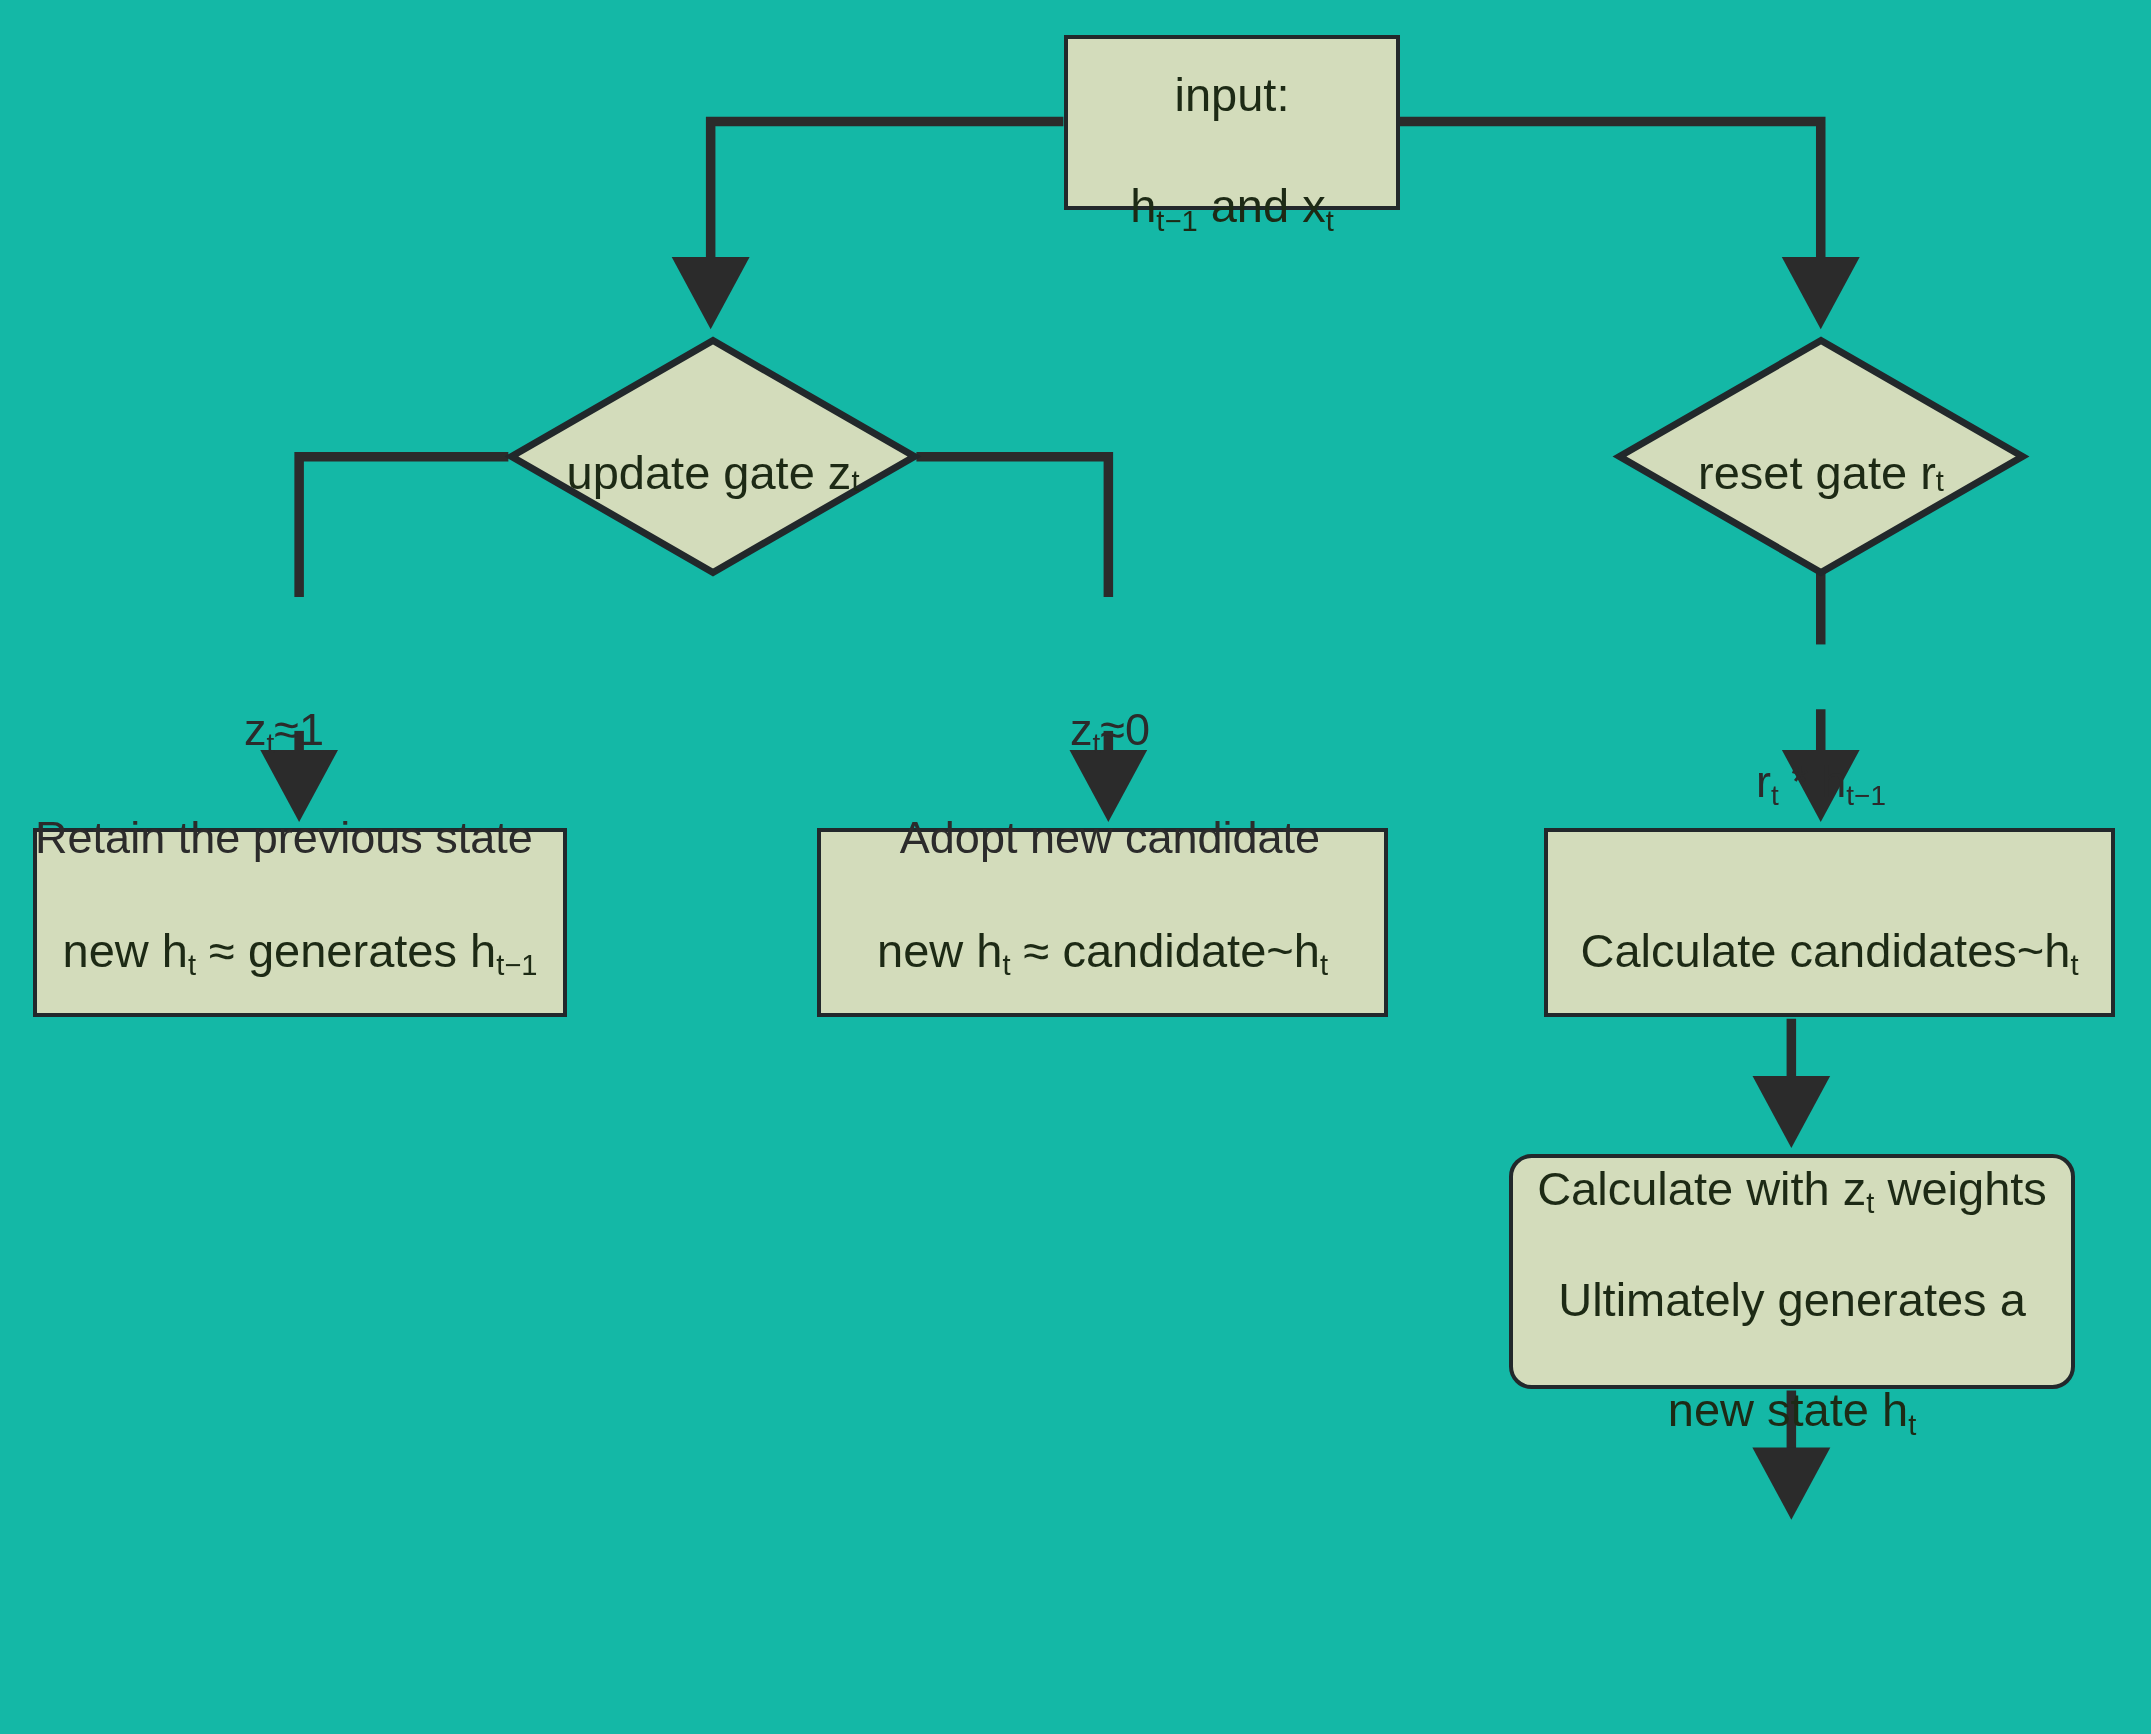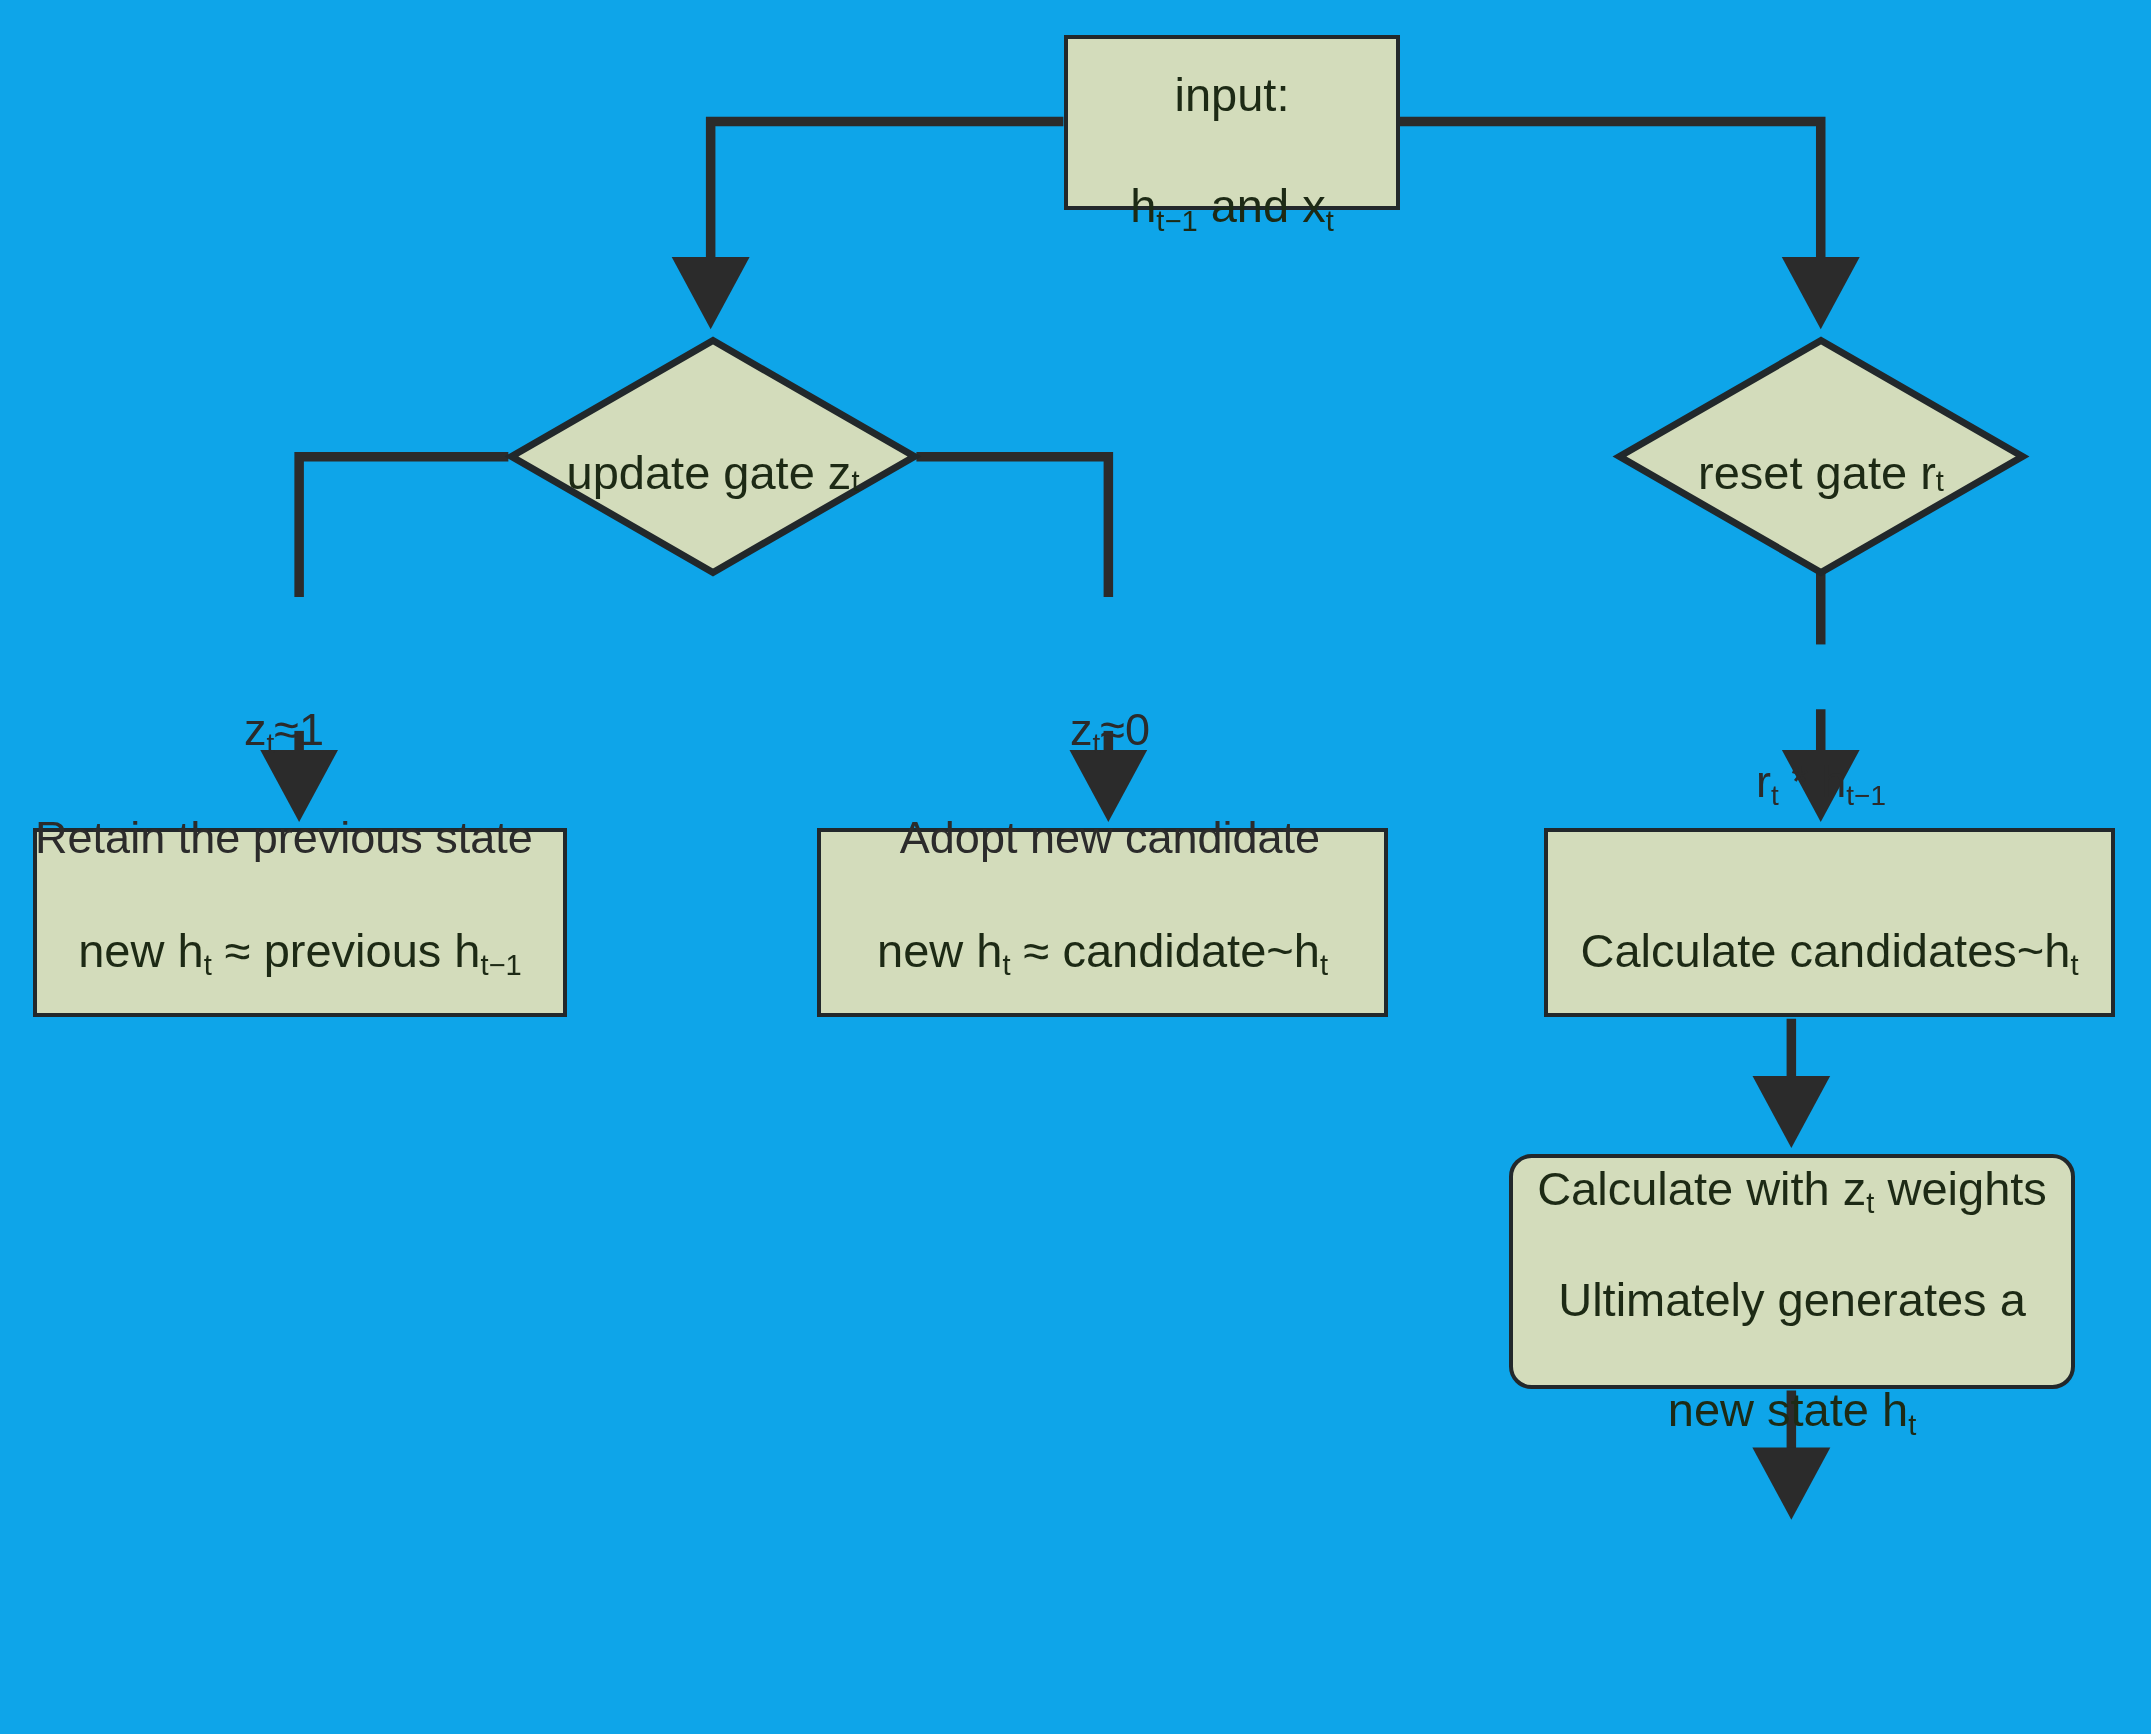--- a/index.html
+++ b/index.html
@@ -7,21 +7,21 @@
     padding: 0;
     background: #ffffff;
   }
   body {
     font-family: "Liberation Sans", "DejaVu Sans", sans-serif;
   }
   #canvas {
     position: relative;
     width: 2151px;
     height: 1735px;
-    background: #0ea5e9;
+    background: #14b8a6;
     overflow: hidden;
   }
   #wires {
     position: absolute;
     left: 0;
     top: 0;
     width: 2151px;
     height: 1735px;
     pointer-events: none;
   }
@@ -158,21 +158,21 @@
   </div>
 
   <div class="edge-label" style="left:1596px; top:647px; width:450px;">
     <div>
       <span>r</span><sub>t</sub><span> * h</span><sub>t−1</sub>
     </div>
   </div>
 
   <div class="node" style="left:33px; top:828px; width:534px; height:189px;">
     <span class="txt">
-      <span>new h</span><sub>t</sub><span> ≈ previous h</span><sub>t−1</sub>
+      <span>new h</span><sub>t</sub><span> ≈ generates h</span><sub>t−1</sub>
     </span>
   </div>
 
   <div class="node" style="left:817px; top:828px; width:571px; height:189px;">
     <span class="txt">
       <span>new h</span><sub>t</sub><span> ≈ candidate~h</span><sub>t</sub>
     </span>
   </div>
 
   <div class="node" style="left:1544px; top:828px; width:571px; height:189px;">

